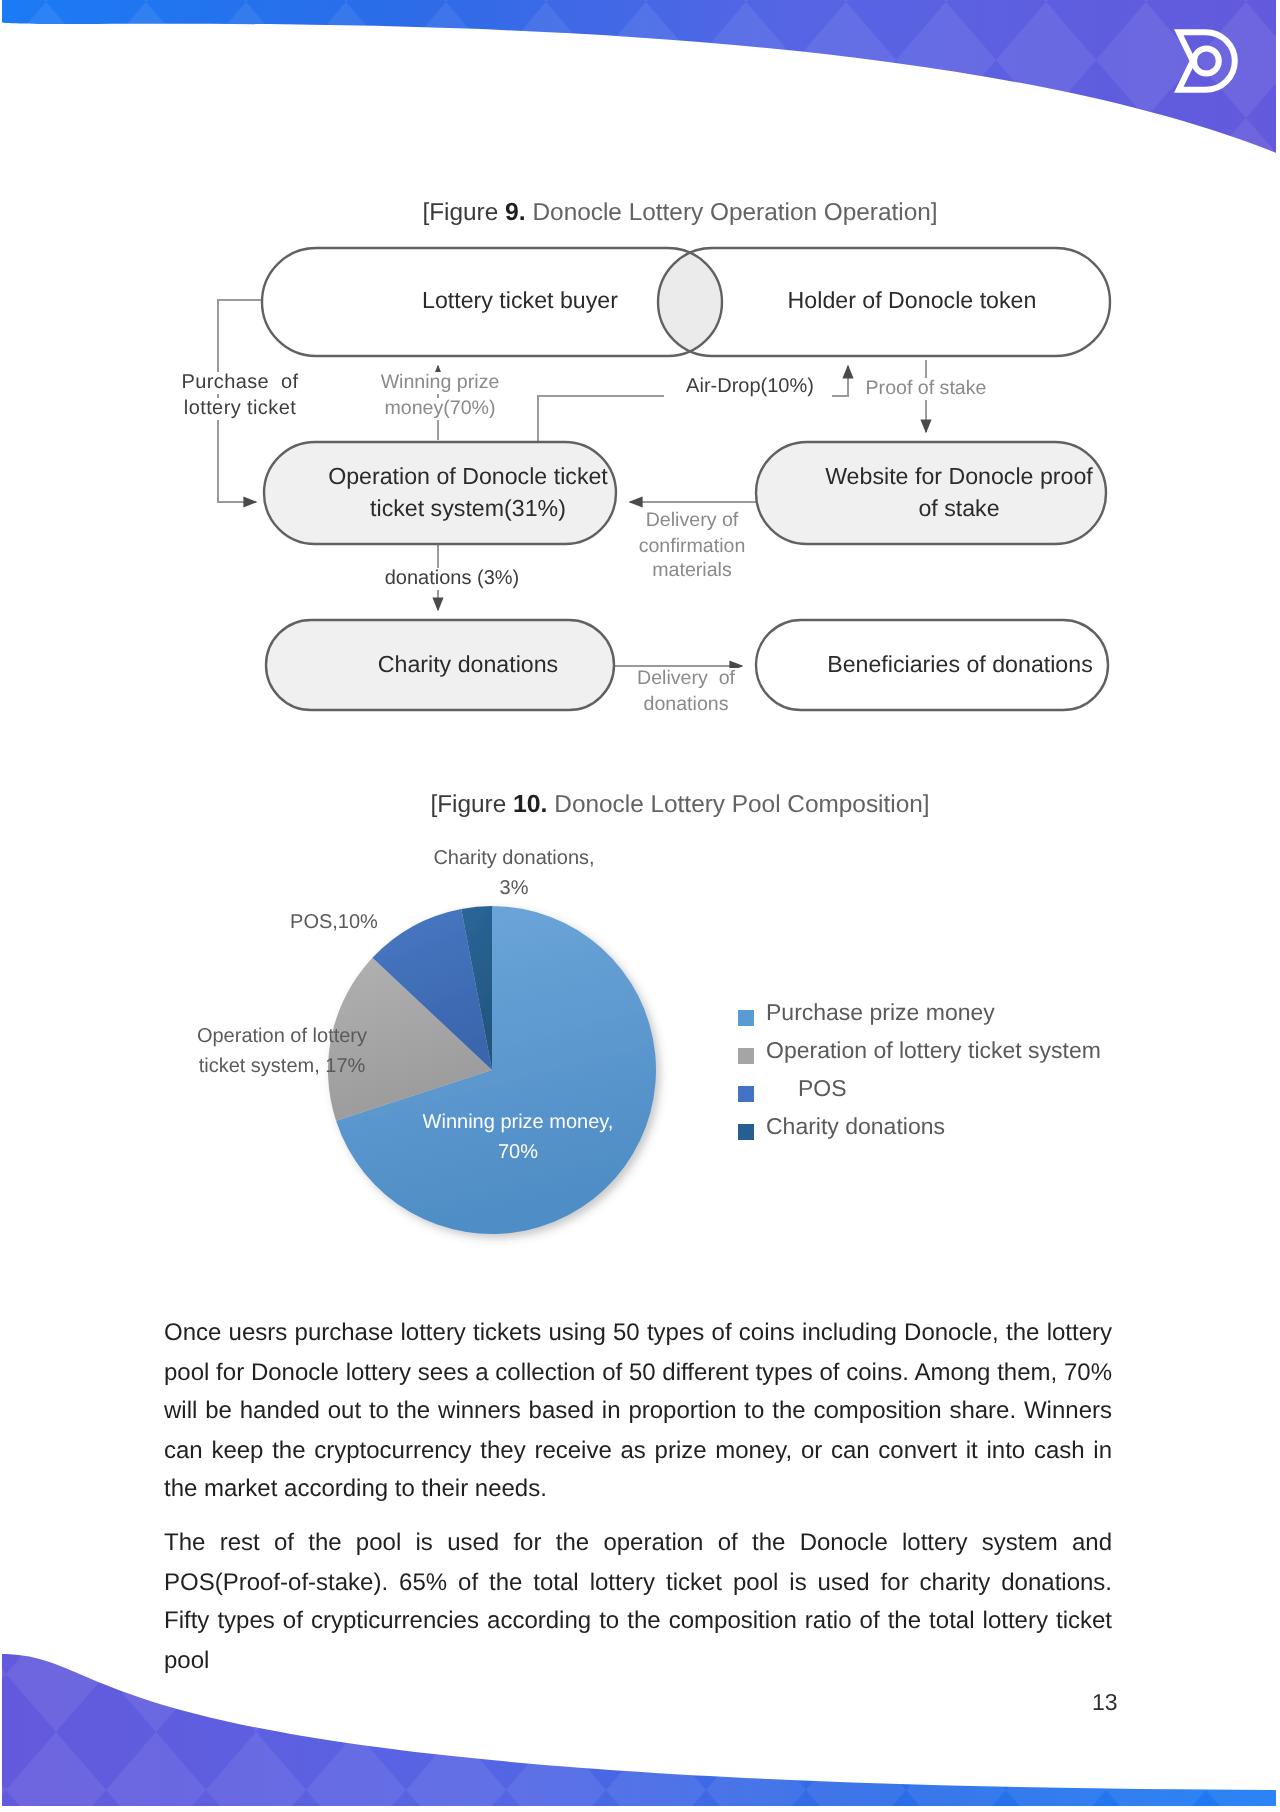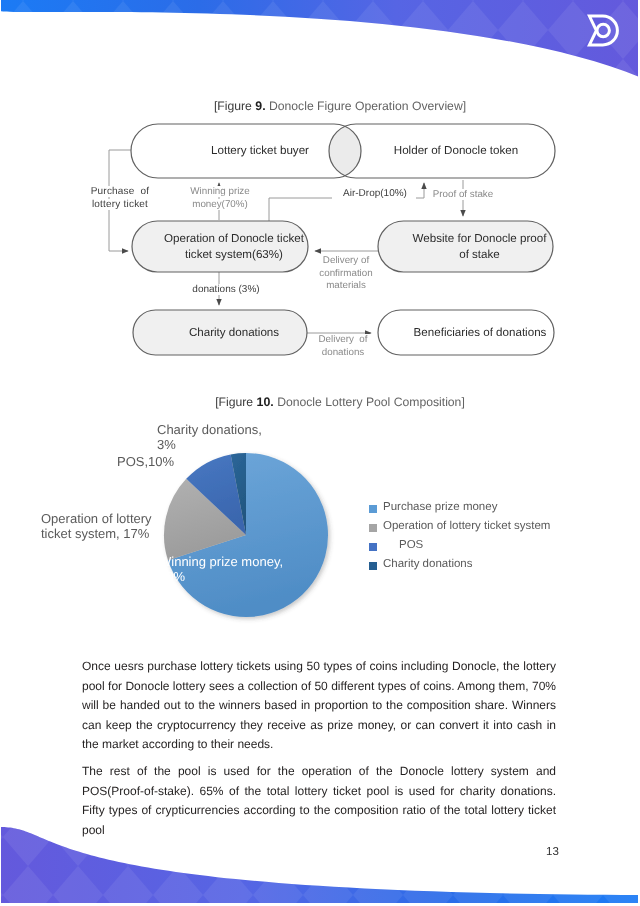--- a/index.html
+++ b/index.html
@@ -39,21 +39,21 @@
   #n5{left:133px;top:325px;width:174px;}
   #n6{left:378px;top:325px;width:176px;}
   #e1{left:74px;top:186px;width:92px;letter-spacing:0.2px;}
   #e2{left:174px;top:186px;width:92px;}
   #e3{left:315px;top:188px;width:120px;}
   #e4{left:412px;top:189px;width:102px;}
   #e5{left:298px;top:255px;width:96px;}
   #e6{left:172px;top:284px;width:108px;}
   #e7{left:303px;top:334px;width:80px;}
 
-  .pie-label{position:absolute;text-align:left;font-size:13px;line-height:14.5px;white-space:nowrap;}
+  .pie-label{position:absolute;text-align:center;font-size:10px;line-height:14.5px;white-space:nowrap;}
   .pie-label.out{color:#5a5a5a;}
   .pie-label.in{color:#ffffff;}
   #pl-charity{left:157px;top:423px;width:200px;}
   #pl-pos{left:117px;top:455px;width:100px;}
   #pl-op{left:41px;top:512px;width:200px;}
   #pl-win{left:159px;top:555px;width:200px;}
   .legend-text{position:absolute;left:383px;font-size:11.5px;color:#5a5a5a;white-space:nowrap;}
   #lg0{top:501px;}
   #lg1{top:520px;}
   #lg2{top:539px;margin-left:16px;}
@@ -86,21 +86,21 @@
     </g>
   </svg>
 
   <svg id="logo" viewBox="0 0 35 33">
     <g fill="none" stroke="#fff" stroke-width="3.0" stroke-linejoin="miter">
       <path d="M2.4,2.1 H15.8 A14.6,14.4 0 0 1 15.8,30.9 H2.4 L9.4,16.5 Z"></path>
       <circle cx="16.2" cy="16.5" r="6.2"></circle>
     </g>
   </svg>
 
-  <div class="fig-caption" id="cap9"><span class="lead">[Figure </span><span class="num">9.</span><span class="rest"> Donocle Figure Operation Overview]</span></div>
+  <div class="fig-caption" id="cap9"><span class="lead">[Figure </span><span class="num">9.</span><span class="rest"> Donocle Lottery Operation Operation]</span></div>
 
   <svg id="diagram" viewBox="0 0 640 906">
     <defs>
       <clipPath id="lensclip">
           <rect x="131" y="124" width="230" height="54" rx="27"></rect>
         </clipPath>
       <marker id="arr" viewBox="0 0 10 10" refX="9" refY="5" markerWidth="7" markerHeight="7" orient="auto-start-reverse">
         <path d="M0,1 L10,5 L0,9 z" fill="#4a4a4a"></path>
       </marker>
     </defs>
@@ -127,21 +127,21 @@
 
       <rect x="132" y="221" width="176" height="51" rx="25.5" fill="#f0f0f0" stroke="#616161" stroke-width="1.2"></rect>
       <rect x="378" y="221" width="175" height="51" rx="25.5" fill="#f0f0f0" stroke="#616161" stroke-width="1.2"></rect>
       <rect x="133" y="310" width="174" height="45" rx="22.5" fill="#f0f0f0" stroke="#616161" stroke-width="1.2"></rect>
       <rect x="378" y="310" width="176" height="45" rx="22.5" fill="#ffffff" stroke="#616161" stroke-width="1.2"></rect>
     </g>
   </svg>
 
   <div class="dg-label" id="n1">Lottery ticket buyer</div>
   <div class="dg-label" id="n2">Holder of Donocle token</div>
-  <div class="dg-label" id="n3"><span>Operation of Donocle ticket</span><br><span>ticket system(63%)</span></div>
+  <div class="dg-label" id="n3"><span>Operation of Donocle ticket</span><br><span>ticket system(31%)</span></div>
   <div class="dg-label" id="n4"><span>Website for Donocle proof</span><br><span>of stake</span></div>
   <div class="dg-label" id="n5">Charity donations</div>
   <div class="dg-label" id="n6">Beneficiaries of donations</div>
 
   <div class="edge-label dark" id="e1"><span>Purchase &nbsp;of</span><br><span>lottery ticket</span></div>
   <div class="edge-label gray" id="e2"><span>Winning prize</span><br><span>money(70%)</span></div>
   <div class="edge-label dark" id="e3"><span>Air-Drop(10%)</span></div>
   <div class="edge-label gray" id="e4"><span>Proof of stake</span></div>
   <div class="edge-label gray" id="e5"><span>Delivery of</span><br><span>confirmation</span><br><span>materials</span></div>
   <div class="edge-label dark" id="e6"><span>donations (3%)</span></div>

